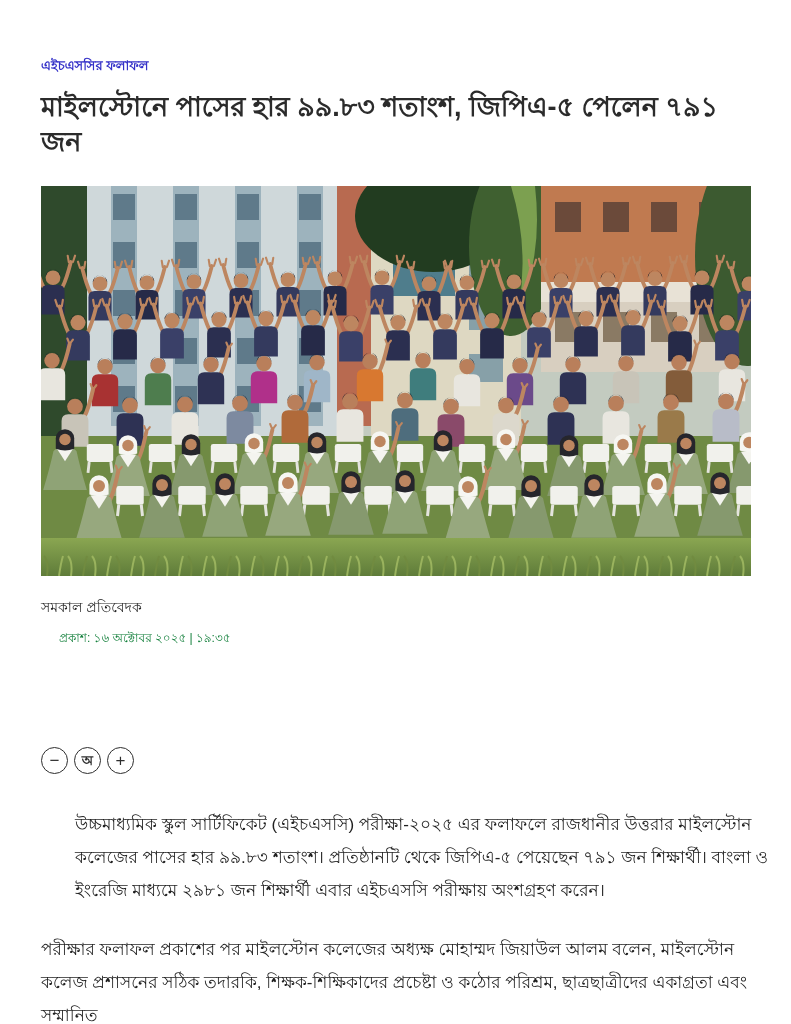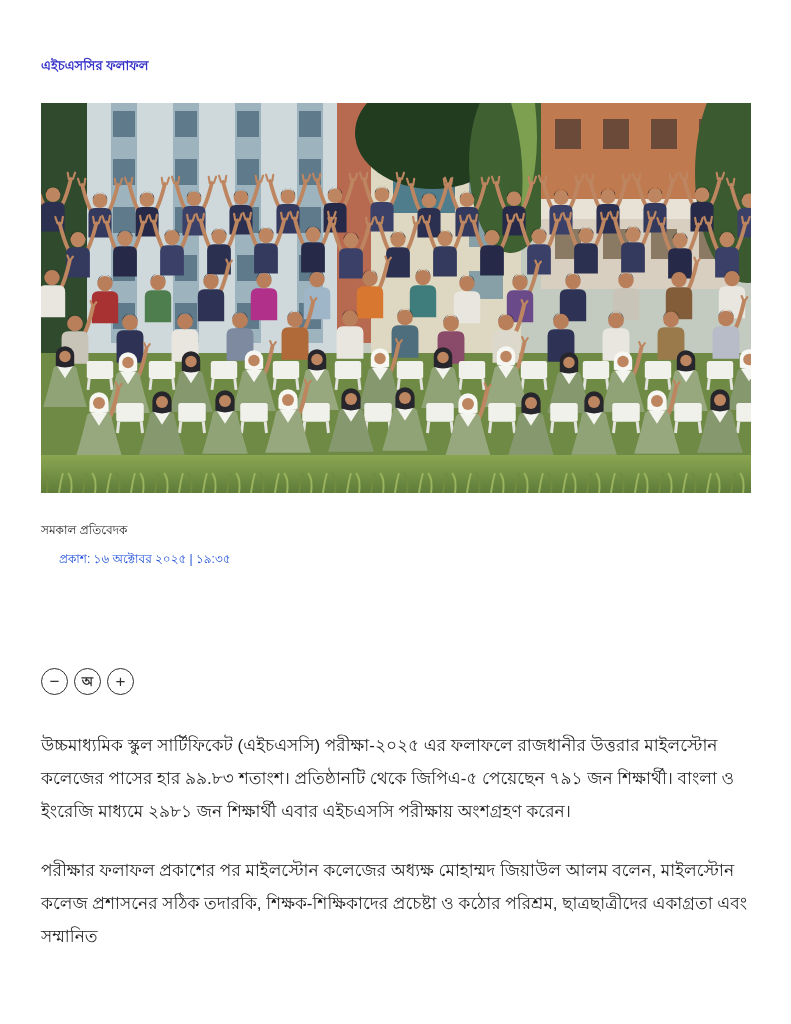--- a/index.html
+++ b/index.html
@@ -28,53 +28,54 @@
   .photo {
     width:710px; height:390px; display:block;
     background:#b9c2b4;
   }
   .caption {
     margin-top:9px; width:710px;
     text-align:center; font-style:italic;
     font-size:12px; color:#3c3c3c;
   }
   .author {
-    margin-top:28px;
-    font-size:12px; color:#222;
+    margin-top:20px;
+    font-size:14px; color:#222;
   }
   .published {
     margin-top:9px; padding-left:18px;
-    font-size:12px; color:#1d4ed8;
+    font-size:12px; color:#15803d;
   }
   .font-controls { margin-top:98px; display:flex; align-items:center; gap:6px; }
   .fc-btn {
     width:27px; height:27px; border-radius:50%;
     border:1.6px solid #2e2e2e; background:#fff;
     display:flex; align-items:center; justify-content:center;
     font-size:17px; line-height:1; color:#2e2e2e;
     cursor:pointer; padding:0;
     font-family:"Liberation Sans", sans-serif;
   }
   .fc-btn.base { font-size:13px; font-weight:bold; }
   .body-text p {
     width:710px;
     margin:0;
     font-size:17px; line-height:33px;
     color:#1f1f1f;
   }
-  .body-text p.first { margin-top:34px; }
+  .body-text p.first { margin-top:34px;margin-left:34px; }
   .body-text p + p { margin-top:26px; }
 </style>
 </head>
 <body>
 
 <div class="content">
 
   <a class="category">এইচএসসির ফলাফল</a>
 
+  <h1 class="headline">মাইলস্টোনে পাসের হার ৯৯.৮৩ শতাংশ, জিপিএ-৫ পেলেন ৭৯১ জন</h1>
 
   <div class="photo-wrap">
     <svg class="photo" id="photo-svg" viewBox="0 0 710 390" preserveAspectRatio="none">
       <defs>
         <linearGradient id="grassGrad" x1="0" y1="0" x2="0" y2="1">
           <stop offset="0" stop-color="#8aa651"></stop>
           <stop offset="1" stop-color="#5f7c3a"></stop>
         </linearGradient>
         <g id="boyUp">
           <path d="M-9,4 C-13,-4 -15,-12 -17,-20 M9,4 C13,-4 15,-12 17,-20" stroke="#bd8660" stroke-width="3.6" fill="none" stroke-linecap="round"></path>

